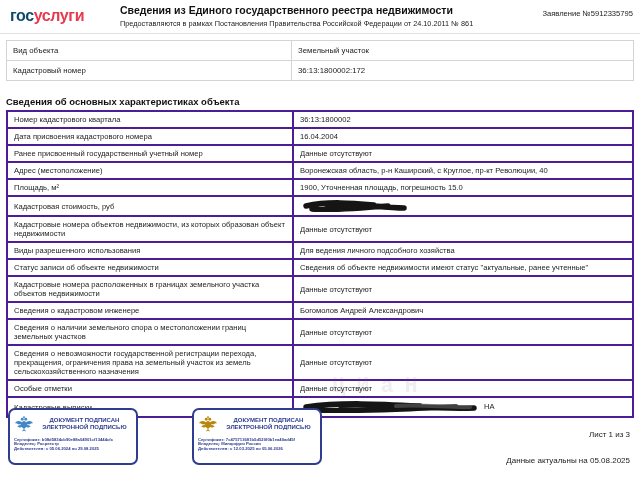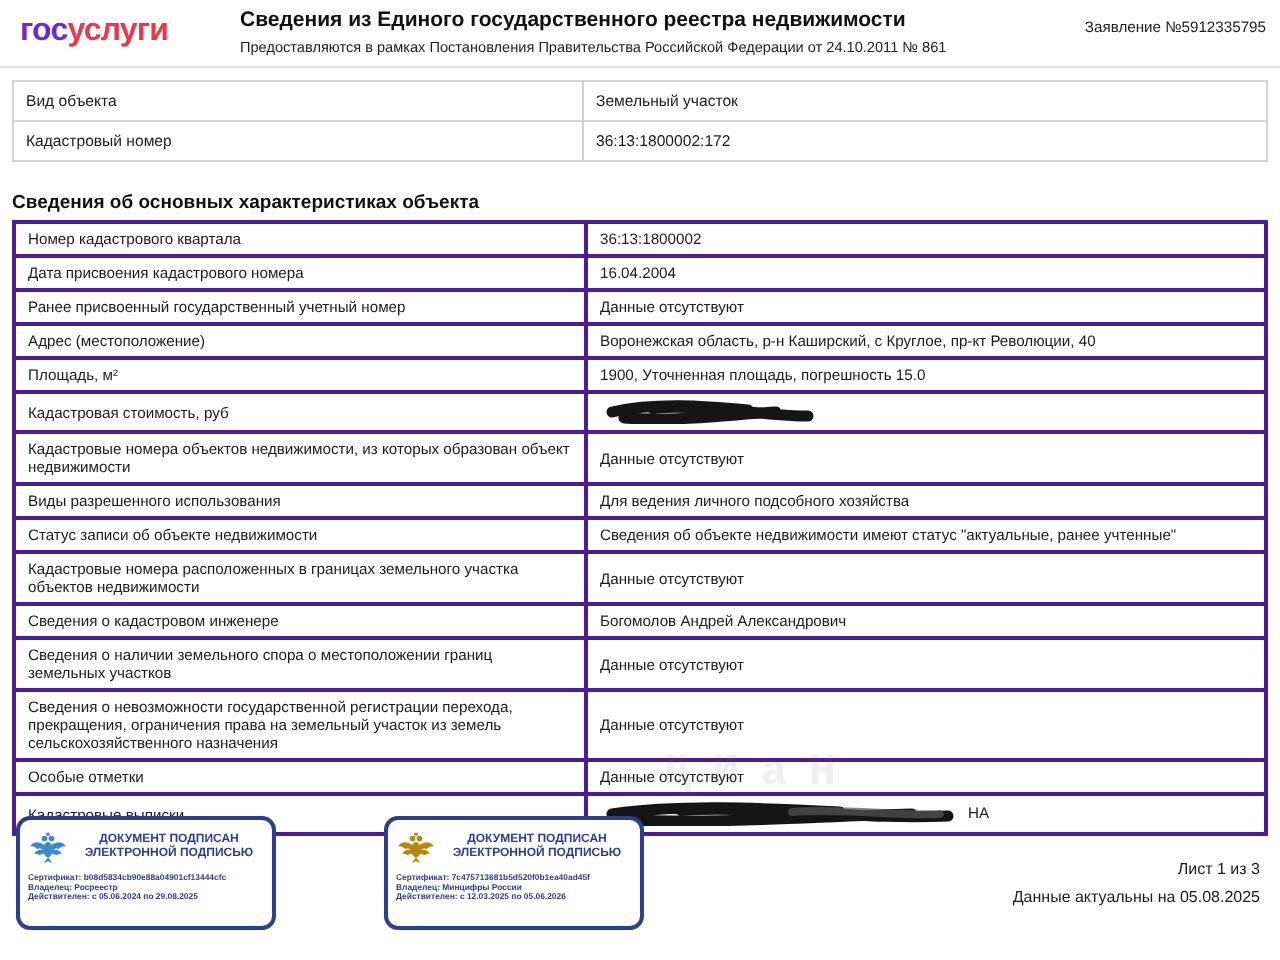--- a/index.html
+++ b/index.html
@@ -5,21 +5,21 @@
   html,body{margin:0;padding:0;}
   body{
     width:640px;height:480px;position:relative;overflow:hidden;
     background:#ffffff;color:#1f1f1f;
     font-family:"Liberation Sans", sans-serif;
     -webkit-font-smoothing:antialiased;
   }
   
   .header{position:relative;height:33px;}
   .logo{position:absolute;left:10px;top:7px;font-size:16px;font-weight:bold;letter-spacing:-0.4px;}
-  .logo .blue{color:#6d28d9;}
+  .logo .blue{color:#0c4a6e;}
   .logo .red{color:#e73a4e;}
   .header-mid{position:absolute;left:120px;top:4px;width:410px;text-align:left;}
   .doc-title{font-size:10.5px;font-weight:bold;color:#111;}
   .doc-subtitle{font-size:7.3px;margin-top:3px;color:#222;}
   .application{position:absolute;right:7px;top:9px;font-size:7.6px;color:#222;}
   .divider{border-top:1px solid #e2e2e2;height:0;}
   
   table.info{border-collapse:collapse;margin:6px 6px 15px 6px;width:628px;table-layout:fixed;}
   table.info td{border:1px solid #d4d4d4;vertical-align:middle;padding:5px 6px;font-size:7.8px;line-height:9px;color:#1c1c1c;}
   table.info td.lbl{width:272px;}
@@ -33,21 +33,21 @@
   .stamps{position:absolute;left:8px;top:408px;display:flex;gap:54px;}
   .stamp{width:130px;height:57px;border:2px solid #2f3c8f;border-radius:7px;box-sizing:border-box;padding:4px 4px 2px 4px;background:#fff;}
   .stamp-head{display:flex;align-items:center;gap:3px;}
   .eagle{width:20px;height:20px;flex:none;}
   .eagle-blue{color:#3f88c5;}
   .eagle-gold{color:#b8860b;}
   .stamp-title{flex:1;font-size:6px;font-weight:bold;color:#2f3c8f;text-align:center;line-height:6.8px;}
   .stamp-lines{margin-top:3px;color:#2f3c8f;font-weight:bold;font-size:7px;line-height:8px;transform:scale(0.60);transform-origin:0 0;width:166%;white-space:nowrap;}
   
   .sheet-info{position:absolute;right:10px;top:430px;font-size:8px;color:#1c1c1c;}
-  .actual-info{position:absolute;right:10px;top:444px;font-size:8px;color:#1c1c1c;}
+  .actual-info{position:absolute;right:10px;top:456px;font-size:8px;color:#1c1c1c;}
   
   .watermark{position:absolute;left:332px;top:374px;font-size:22px;font-weight:bold;
     color:rgba(95,95,120,0.10);letter-spacing:11px;pointer-events:none;font-family:Liberation Mono, monospace;}
 </style>
 </head>
 <body>
 
 <div class="header">
   <div class="logo">
     <span class="blue">гос</span><span class="red">услуги</span>

